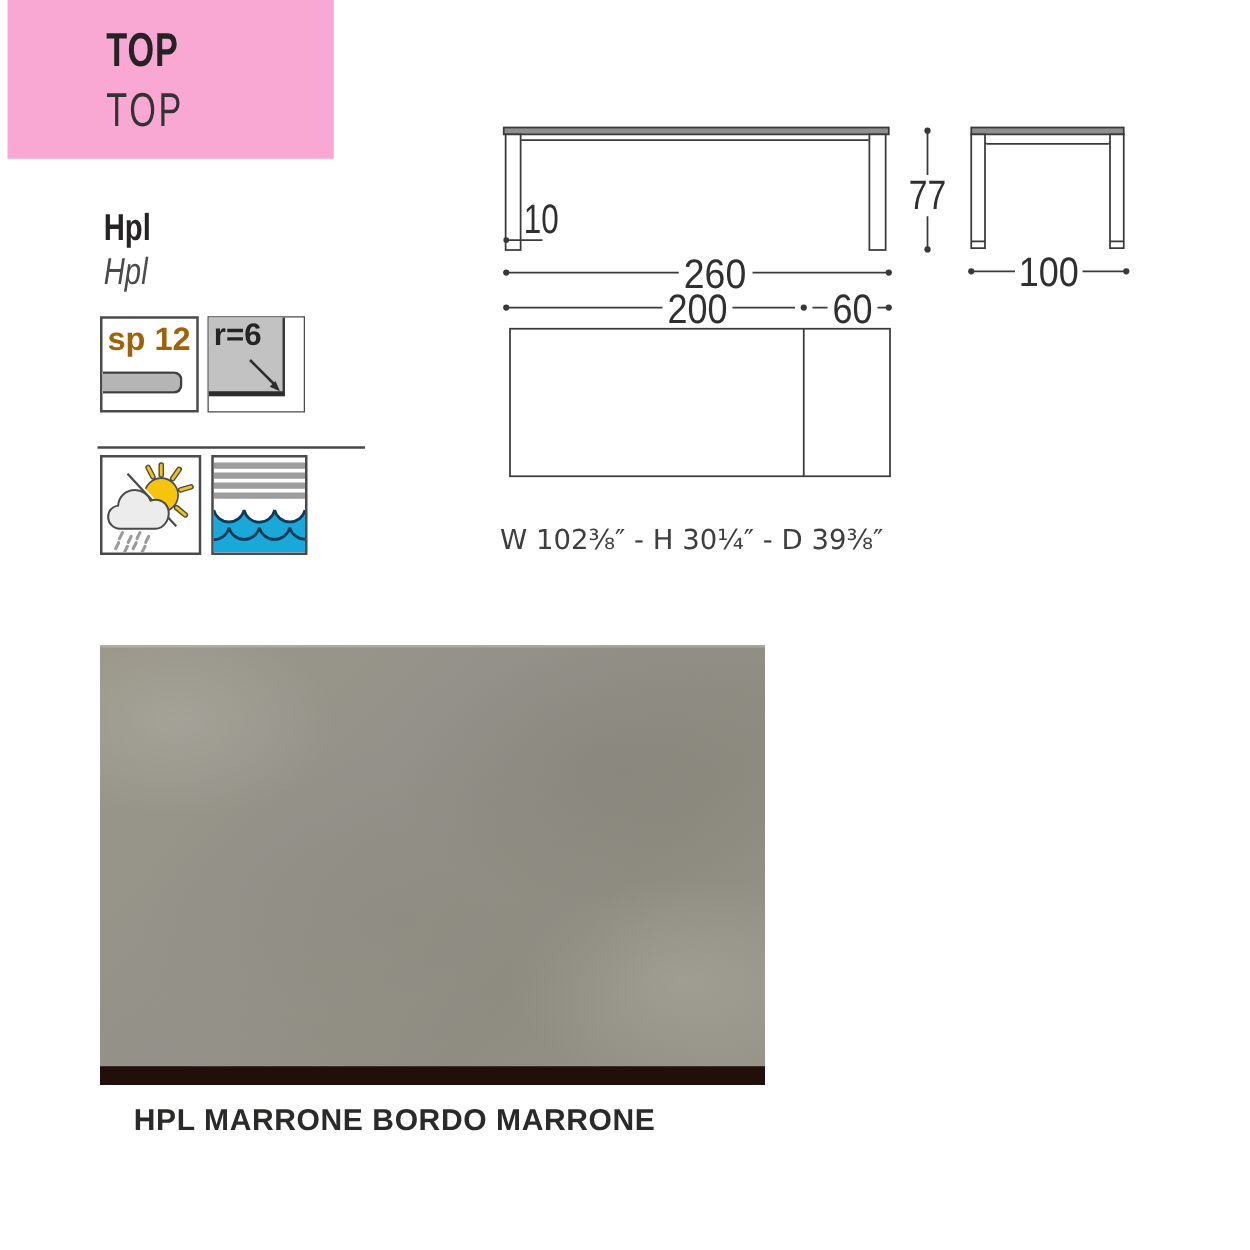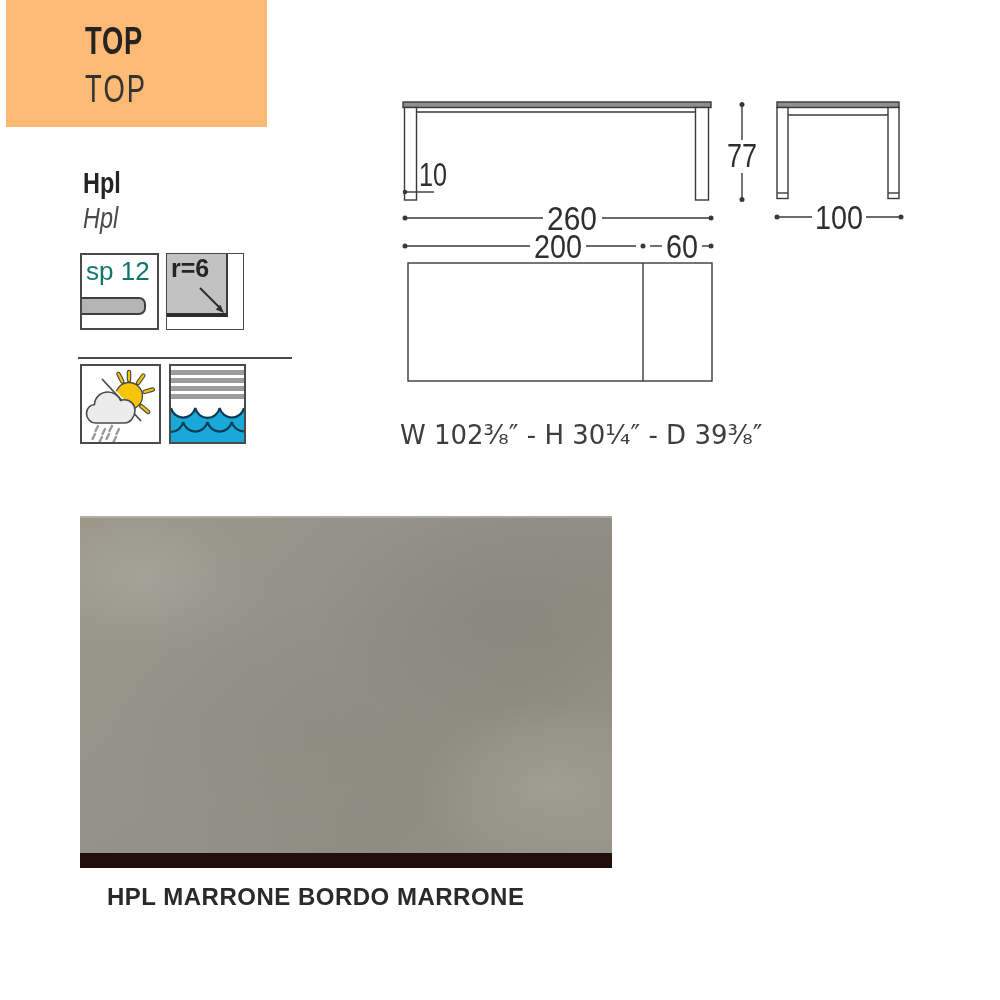--- a/index.html
+++ b/index.html
@@ -1,33 +1,33 @@
 <!DOCTYPE html>
 <html><head>
 <meta charset="utf-8">
 <style>
   html,body{margin:0;padding:0;background:#fff;}
   .page{position:relative;width:1000px;height:1000px;background:#ffffff;
         font-family:"Liberation Sans",sans-serif;overflow:hidden;color:#262324;}
 
   
-  .header{position:absolute;left:6px;top:0;width:261px;height:127px;background:#fdba74;}
+  .header{position:absolute;left:6px;top:0;width:261px;height:127px;background:#f9a8d4;}
   .hline{position:absolute;left:79px;display:inline-block;transform:scaleX(0.72);transform-origin:0 0;white-space:nowrap;}
   .hline.l1{top:20px;font-size:38px;font-weight:bold;letter-spacing:1px;color:#262324;}
   .hline.l2{top:68px;font-size:38px;font-weight:400;letter-spacing:3px;color:#333333;}
 
   
   .hpl{position:absolute;left:83px;display:inline-block;transform:scaleX(0.78);transform-origin:0 0;white-space:nowrap;}
   .hpl.b{top:166px;font-size:30px;font-weight:bold;color:#262324;}
   .hpl.i{top:201px;font-size:30px;font-style:italic;color:#4a4a4a;}
 
   
   .box{position:absolute;box-sizing:border-box;border:2px solid #4a4a4a;background:#fff;}
   .sp-box{left:80px;top:253px;width:79px;height:77px;}
-  .sp-label{position:absolute;left:4px;top:1px;font-size:26px;font-weight:normal;color:#0f766e;white-space:nowrap;}
+  .sp-label{position:absolute;left:4px;top:1px;font-size:26px;font-weight:bold;color:#a16207;white-space:nowrap;}
   .sp-bar{position:absolute;left:0;top:42px;width:64px;height:18px;background:#b5b5b5;
           border:2.5px solid #3f3f3f;border-left:none;border-radius:0 7px 7px 0;box-sizing:border-box;}
   .r-box{left:166px;top:253px;width:78px;height:77px;border:1.5px solid #4a4a4a;}
   .r-gray{position:absolute;left:0;top:0;width:59px;height:59px;background:#c3c2c2;
           border-right:2px solid #3a3a3a;border-bottom:4px solid #2d2d2d;}
   .r-label{position:absolute;left:4px;top:0px;font-size:25px;font-weight:bold;color:#262324;}
   .r-arrow{position:absolute;left:0;top:0;}
 
   .sep{position:absolute;left:78px;top:357px;width:214px;height:2px;background:#4a4a4a;}
 
@@ -38,21 +38,21 @@
   
   .drawings{position:absolute;left:395px;top:90px;}
   .drawings line, .drawings rect, .drawings path{stroke:#3a3a3a;stroke-width:1.4;}
   .drawings .fillgray{fill:#8f8f8f;}
   .drawings .fillwhite{fill:#ffffff;}
   .drawings circle{fill:#383838;stroke:none;}
   .dim{font-family:"Liberation Sans",sans-serif;font-size:33px;fill:#2f2f2f;stroke:none;}
 
   
   .imperial{position:absolute;left:400px;top:420px;font-family:"DejaVu Sans",sans-serif;
-            font-size:26px;color:#3e3e3e;white-space:nowrap;}
+            font-size:22px;color:#3e3e3e;white-space:nowrap;}
 
   
   .sample{position:absolute;left:80px;top:516px;width:532px;height:352px;box-sizing:border-box;
           border-bottom:15px solid #200f0b;
           background-color:#97948a;
           background-image:
             radial-gradient(ellipse 180px 110px at 12% 18%, rgba(255,255,255,0.12), rgba(255,255,255,0) 70%),
             radial-gradient(ellipse 260px 160px at 78% 30%, rgba(125,122,112,0.35), rgba(125,122,112,0) 70%),
             radial-gradient(ellipse 300px 200px at 45% 65%, rgba(140,137,126,0.45), rgba(140,137,126,0) 70%),
             radial-gradient(ellipse 200px 120px at 88% 80%, rgba(190,187,176,0.30), rgba(190,187,176,0) 70%),

